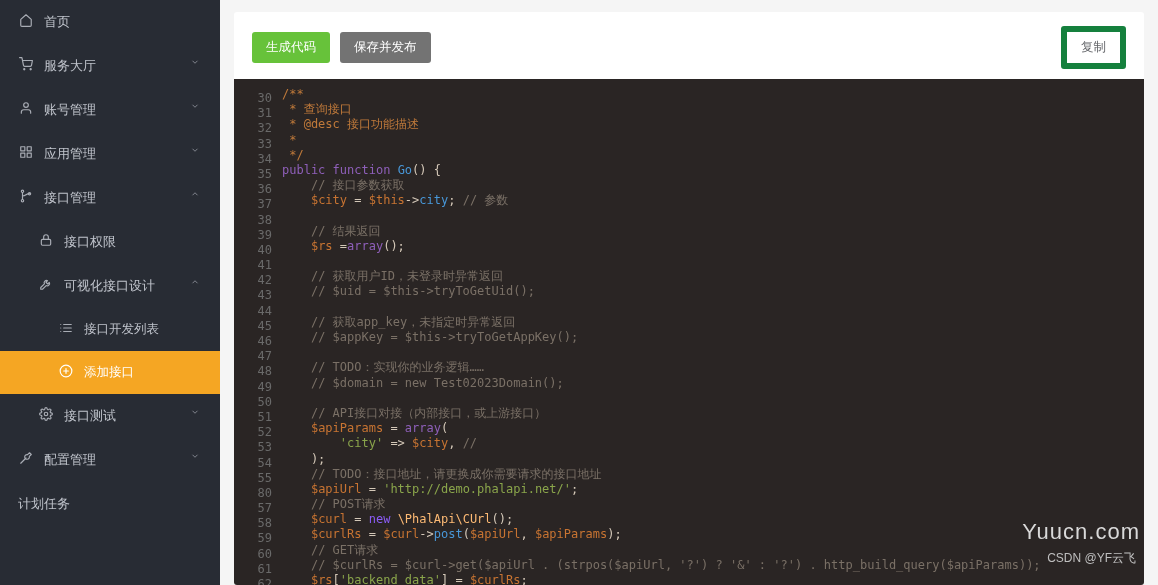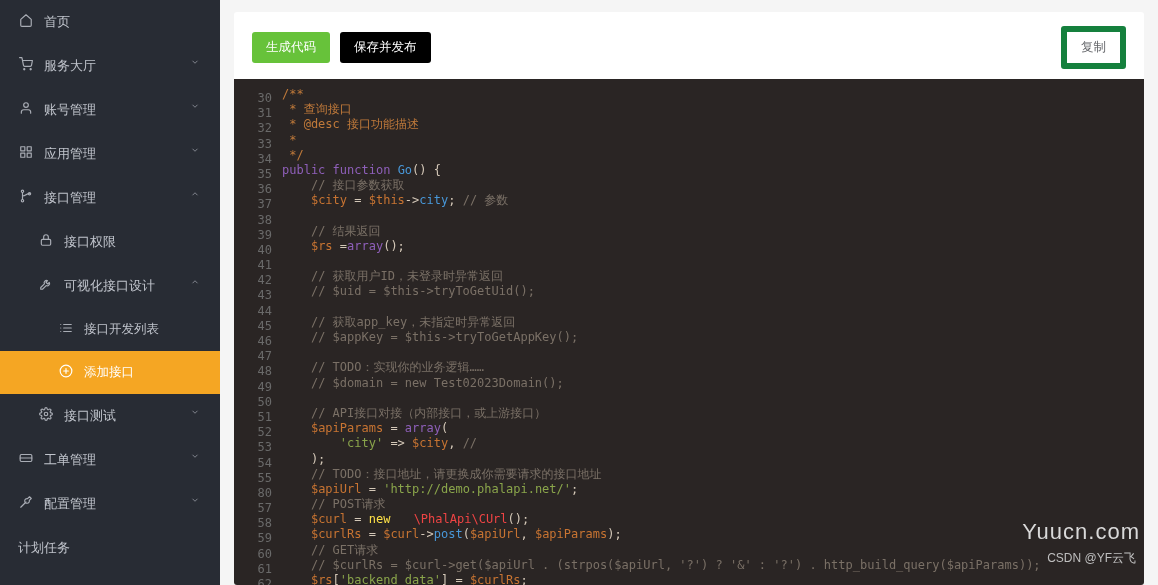--- a/index.html
+++ b/index.html
@@ -13,38 +13,38 @@
     .sidebar-item .chevron { margin-left: auto; width: 12px; height: 12px; opacity: 0.7; }
     .sidebar-sub { padding-left: 38px; }
     .sidebar-sub-deep { padding-left: 58px; font-size: 12.5px; }
     .sidebar-item.active { background: #f5a623; color: #fff; }
     .sidebar-item.active .icon { opacity: 1; }
     
     .main { flex: 1; display: flex; flex-direction: column; background: #fff; margin: 12px 14px 0 14px; border-radius: 3px; overflow: hidden; }
     .toolbar { padding: 14px 18px 10px 18px; display: flex; align-items: center; }
     .btn { padding: 7px 14px; font-size: 12.5px; border-radius: 3px; border: none; cursor: pointer; margin-right: 10px; }
     .btn-green { background: #67c23a; color: #fff; }
-    .btn-orange { background: #000000; color: #fff; }
+    .btn-orange { background: #737373; color: #fff; }
     .btn-plain { background: #fff; border: 6px solid #15803d; color: #606266; margin-left: auto; margin-right: 0; }
     
     .editor { flex: 1; background: #2a2524; display: flex; overflow: hidden; }
     .gutter { width: 48px; text-align: right; padding: 12px 10px 8px 0; color: #6a6a6a; font-family: Consolas, Monaco, monospace; font-size: 12px; line-height: 15.2px; user-select: none; }
     .gutter div { height: 15.2px; }
     .code { flex: 1; padding: 8px 0; font-family: Consolas, Monaco, monospace; font-size: 12px; line-height: 15.2px; color: #d4c8b8; white-space: pre; overflow: hidden; }
     .code-line { height: 15.2px; }
     
     .tk-comment { color: #7a7066; }
     .tk-doccomment { color: #c07a3a; }
     .tk-keyword { color: #8e5fb9; }
     .tk-func { color: #4897d8; }
     .tk-var { color: #c87432; }
     .tk-op { color: #d4c8b8; }
     .tk-string { color: #8aa54b; }
-    .tk-new { color: #fde047; }
-    .tk-class { color: #ef4444; margin-left: 16px; }
+    .tk-new { color: #8b5cf6; }
+    .tk-class { color: #fdba74; }
     
     .watermark { position: absolute; right: 18px; bottom: 40px; color: #d9d9d9; font-size: 22px; font-weight: 400; letter-spacing: 1px; pointer-events: none; }
     .csdn { position: absolute; right: 22px; bottom: 18px; color: #bfbfbf; font-size: 12px; pointer-events: none; }
 
     svg { display: block; }
   </style>
 </head>
 <body>
 
 <div class="container">
@@ -165,34 +165,20 @@
           <span>添加接口</span>
         </div>
         <div class="sidebar-item sidebar-sub">
           <span class="icon">
             <svg width="14" height="14" viewBox="0 0 24 24" fill="none" stroke="currentColor" stroke-width="2" stroke-linecap="round" stroke-linejoin="round">
               <circle cx="12" cy="12" r="3"></circle>
               <path d="M19.4 15a1.7 1.7 0 0 0 .3 1.8l.1.1a2 2 0 1 1-2.8 2.8l-.1-.1a1.7 1.7 0 0 0-1.8-.3 1.7 1.7 0 0 0-1 1.5V21a2 2 0 1 1-4 0v-.1a1.7 1.7 0 0 0-1-1.5 1.7 1.7 0 0 0-1.8.3l-.1.1a2 2 0 1 1-2.8-2.8l.1-.1a1.7 1.7 0 0 0 .3-1.8 1.7 1.7 0 0 0-1.5-1H3a2 2 0 1 1 0-4h.1a1.7 1.7 0 0 0 1.5-1 1.7 1.7 0 0 0-.3-1.8l-.1-.1a2 2 0 1 1 2.8-2.8l.1.1a1.7 1.7 0 0 0 1.8.3h.1a1.7 1.7 0 0 0 1-1.5V3a2 2 0 1 1 4 0v.1a1.7 1.7 0 0 0 1 1.5 1.7 1.7 0 0 0 1.8-.3l.1-.1a2 2 0 1 1 2.8 2.8l-.1.1a1.7 1.7 0 0 0-.3 1.8v.1a1.7 1.7 0 0 0 1.5 1H21a2 2 0 1 1 0 4h-.1a1.7 1.7 0 0 0-1.5 1z"></path>
             </svg>
           </span>
           <span>接口测试</span>
-          <span class="chevron">
-            <svg width="10" height="10" viewBox="0 0 24 24" fill="none" stroke="currentColor" stroke-width="2">
-              <polyline points="6 9 12 15 18 9"></polyline>
-            </svg>
-          </span>
-        </div>
-        <div class="sidebar-item">
-          <span class="icon">
-            <svg width="14" height="14" viewBox="0 0 24 24" fill="none" stroke="currentColor" stroke-width="2" stroke-linecap="round" stroke-linejoin="round">
-              <rect x="2" y="6" width="20" height="12" rx="2"></rect>
-              <line x1="2" y1="12" x2="22" y2="12"></line>
-            </svg>
-          </span>
-          <span>工单管理</span>
           <span class="chevron">
             <svg width="10" height="10" viewBox="0 0 24 24" fill="none" stroke="currentColor" stroke-width="2">
               <polyline points="6 9 12 15 18 9"></polyline>
             </svg>
           </span>
         </div>
         <div class="sidebar-item">
           <span class="icon">
             <svg width="14" height="14" viewBox="0 0 24 24" fill="none" stroke="currentColor" stroke-width="2" stroke-linecap="round" stroke-linejoin="round">
               <path d="M14.7 6.3a4 4 0 1 0 3 3L21 6l-3-3z"></path>

